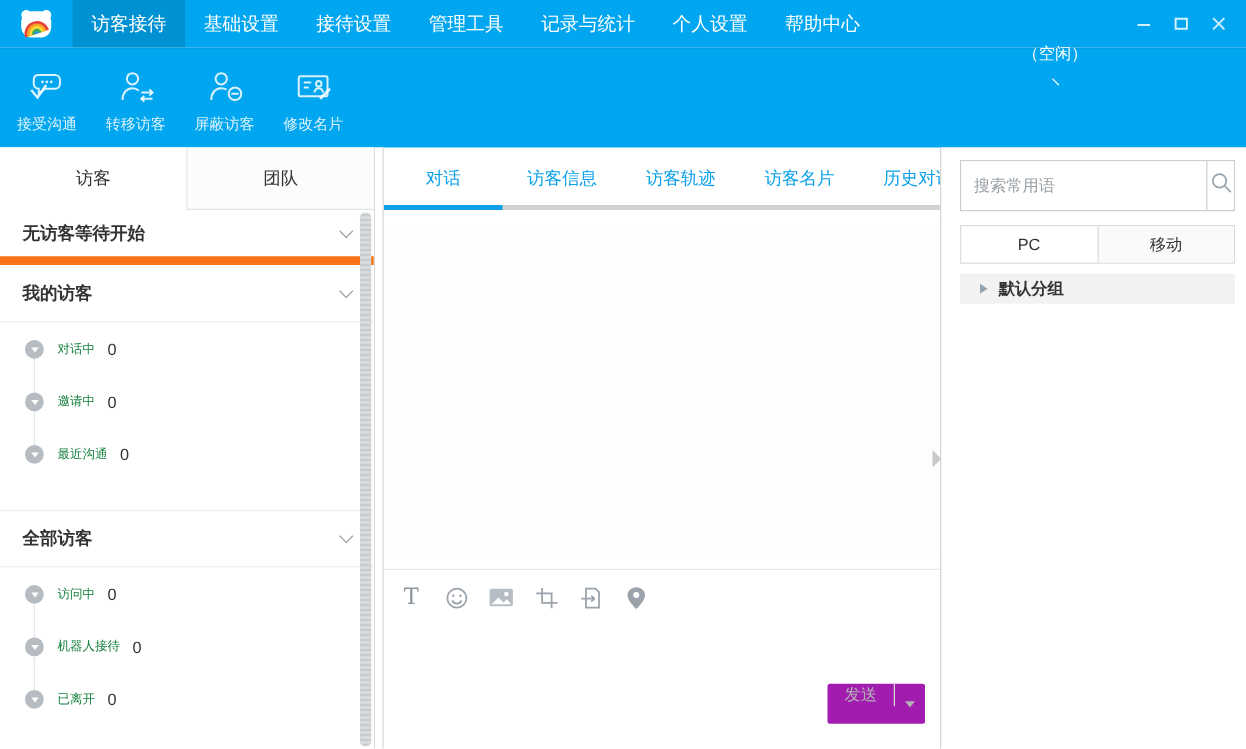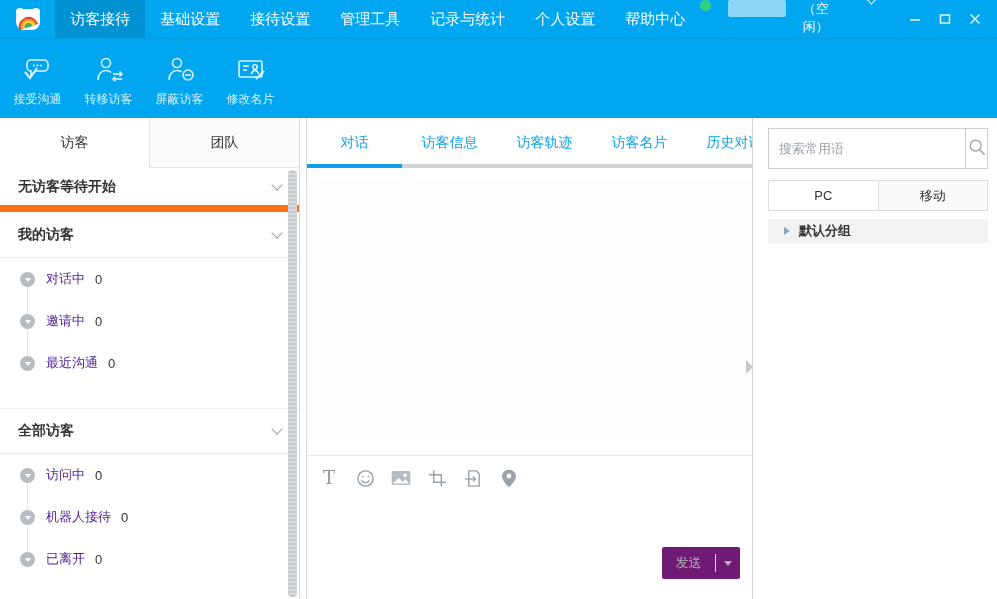--- a/index.html
+++ b/index.html
@@ -7,21 +7,21 @@
   body { font-family:"Liberation Sans", sans-serif; overflow:hidden; background:#fff; }
   .app { position:relative; width:997px; height:599px; background:#fff; overflow:hidden; }
 
   
   .titlebar { height:38px; background:#00a6ef; display:flex; align-items:stretch; }
   .logo { width:58px; display:flex; align-items:center; justify-content:center; }
   .menu { display:flex; }
   .menu-item { display:flex; align-items:center; padding:0 15px; color:#fff; font-size:15px; cursor:default; white-space:nowrap; }
   .menu-item.active { background:rgba(0,0,0,0.12); }
   .tb-spacer { flex:1; }
-  .user-area { display:flex; align-items:flex-start; gap:17px; margin-right:28px; }
+  .user-area { display:flex; align-items:center; gap:17px; margin-right:28px;flex-direction:column; }
   .status-dot { width:11px; height:11px; border-radius:50%; background:#35d07f; }
   .name-blur { width:62px; height:17px; background:rgba(255,255,255,0.55); border-radius:2px; }
   .status-text { color:#fff; font-size:13px; }
   .chev-down-sm { width:7px; height:7px; border-right:1.5px solid #eaf8ff; border-bottom:1.5px solid #eaf8ff; transform:rotate(45deg); margin-top:-4px; }
   .win-controls { display:flex; align-items:center; gap:6px; margin-right:10px; }
   .win-btn { width:24px; height:24px; display:flex; align-items:center; justify-content:center; color:#d2effd; }
 
   
   .ribbon { height:80px; background:#00a6ef; border-top:1px solid rgba(0,0,0,0.07); display:flex; padding-left:2px; }
   .ribbon-btn { width:71px; display:flex; flex-direction:column; align-items:center; justify-content:center; gap:5px; color:rgba(255,255,255,0.85); padding-top:4px; }
@@ -40,42 +40,42 @@
   .section-header { height:44px; display:flex; align-items:center; padding:0 18px; font-size:14px; font-weight:bold; color:#333; border-bottom:7px solid #f97316; }
   .group-header { height:46px; display:flex; align-items:center; padding:0 18px; font-size:14px; font-weight:bold; color:#333; border-bottom:1px solid #ededed; }
   .group2 { margin-top:24px; border-top:1px solid #ededed; }
   .hdr-spacer { flex:1; }
   .chev-gray { width:8px; height:8px; border-right:1.5px solid #9aa0a6; border-bottom:1.5px solid #9aa0a6; transform:rotate(45deg); margin-top:-4px; }
   .visitor-list { position:relative; }
   .visitor-line { position:absolute; left:27px; top:21px; height:calc(100% - 42px); width:1px; background:#e3e5e8; }
   .visitor-item { position:relative; height:42px; display:flex; align-items:center; padding-left:20px; }
   .bullet { width:15px; height:15px; border-radius:50%; background:#b6bcc2; display:flex; align-items:center; justify-content:center; position:relative; z-index:1; }
   .bullet::after { content:""; width:0; height:0; border-left:3.5px solid transparent; border-right:3.5px solid transparent; border-top:4.5px solid #fff; margin-top:1px; }
-  .v-label { margin-left:11px; font-size:13px; color:#4c1d95; }
+  .v-label { margin-left:11px; font-size:10px; color:#15803d; }
   .v-count { margin-left:10px; font-size:13px; color:#333; }
   .side-scrollbar { position:absolute; top:52px; bottom:2px; right:2px; width:9px; border-radius:4px;
     background:repeating-linear-gradient(0deg,#c9ccce 0 2px,#d8dadc 2px 4px); }
 
   
   .gutter { width:8px; background:#fff; border-left:1px solid #d9d9d9; border-right:1px solid #d9d9d9; }
 
   
   .main { flex:1; display:flex; flex-direction:column; overflow:hidden; position:relative;gap:13px; }
   .main-tabs { height:50px; display:flex; position:relative; overflow:hidden; flex:none; }
   .main-tabs::after { content:""; position:absolute; left:0; right:0; bottom:0; height:4px; background:#d2d2d2; }
   .main-tab { width:95px; flex:none; display:flex; align-items:center; justify-content:center; font-size:14px; color:#0ba0e8; position:relative; white-space:nowrap; }
   .main-tab.active::after { content:""; position:absolute; left:0; right:0; bottom:0; height:4px; background:#0ba0e8; z-index:1; }
   .chat-display { flex:1; background:#fdfdfd; }
   .composer { flex:none; height:144px; border-top:1px solid #e9e9e9; background:#fff; display:flex; flex-direction:column; }
   .composer-toolbar { height:44px; display:flex; align-items:center; padding-left:12px; gap:16px; color:#a3abb3; }
   .ct-icon { display:flex; align-items:center; justify-content:center; width:20px; height:20px; }
   .t-glyph { font-family:"DejaVu Serif", serif; font-size:18px; color:#8d959d; line-height:1; }
   .composer-input { flex:1; }
   .composer-actions { height:52px; display:flex; justify-content:flex-end; align-items:flex-start; padding-right:12px; }
-  .send-btn { width:78px; height:32px; background:#701a75; border-radius:2px; display:flex; align-items:center; border:none; }
+  .send-btn { width:78px; height:32px; background:#a21caf; border-radius:2px; display:flex; border:none; }
   .send-label { flex:1; text-align:center; font-size:13px; color:#b3b3b3; }
   .send-divider { width:1px; height:18px; background:#d9d9d9; }
   .send-caret { width:24px; display:flex; align-items:center; justify-content:center; }
   .send-caret::after { content:""; width:0; height:0; border-left:4.5px solid transparent; border-right:4.5px solid transparent; border-top:5.5px solid #b3b3b3; }
 
   
   .right-panel { width:245px; background:#fff; border-left:1px solid #d6d6d6; position:relative; }
   .collapse-handle { position:absolute; left:-7px; top:242px; width:0; height:0;
     border-top:7px solid transparent; border-bottom:7px solid transparent; border-left:7px solid #c9c9c9; }
   .search-box { margin:10px 9px 0 15px; height:41px; border:1px solid #c9ced2; display:flex; }

